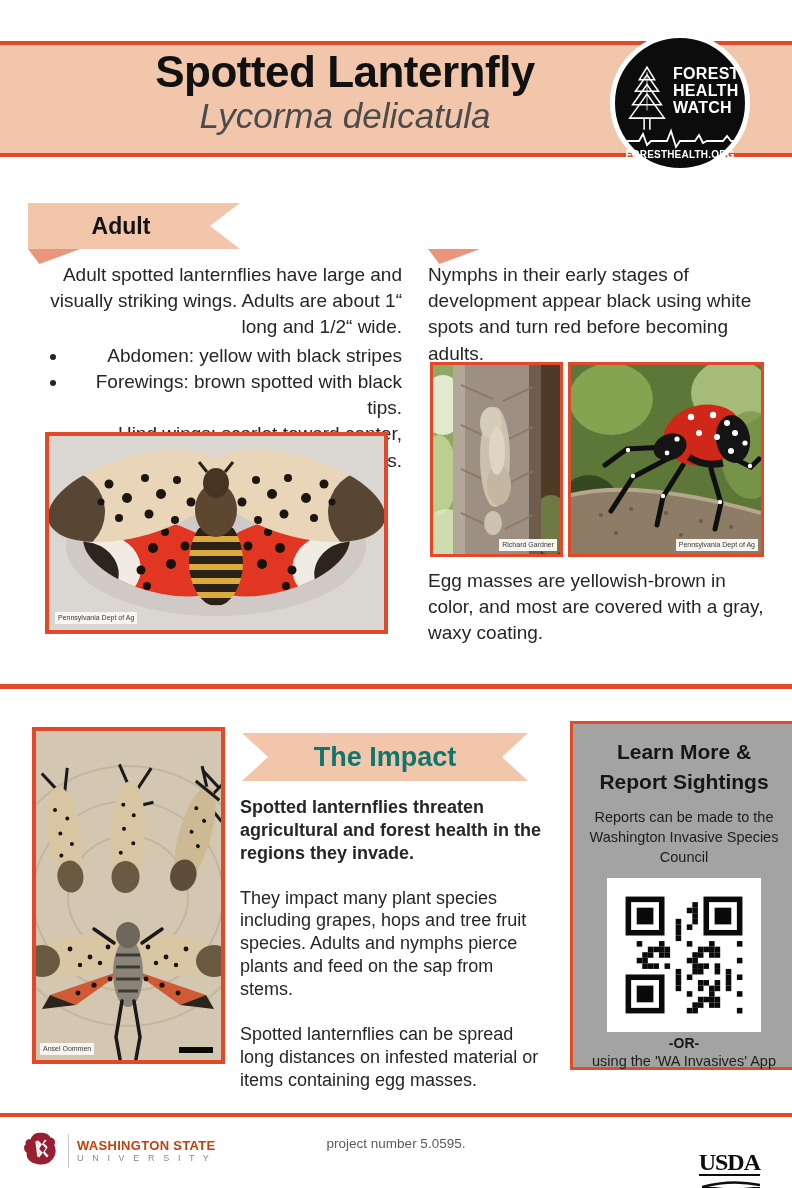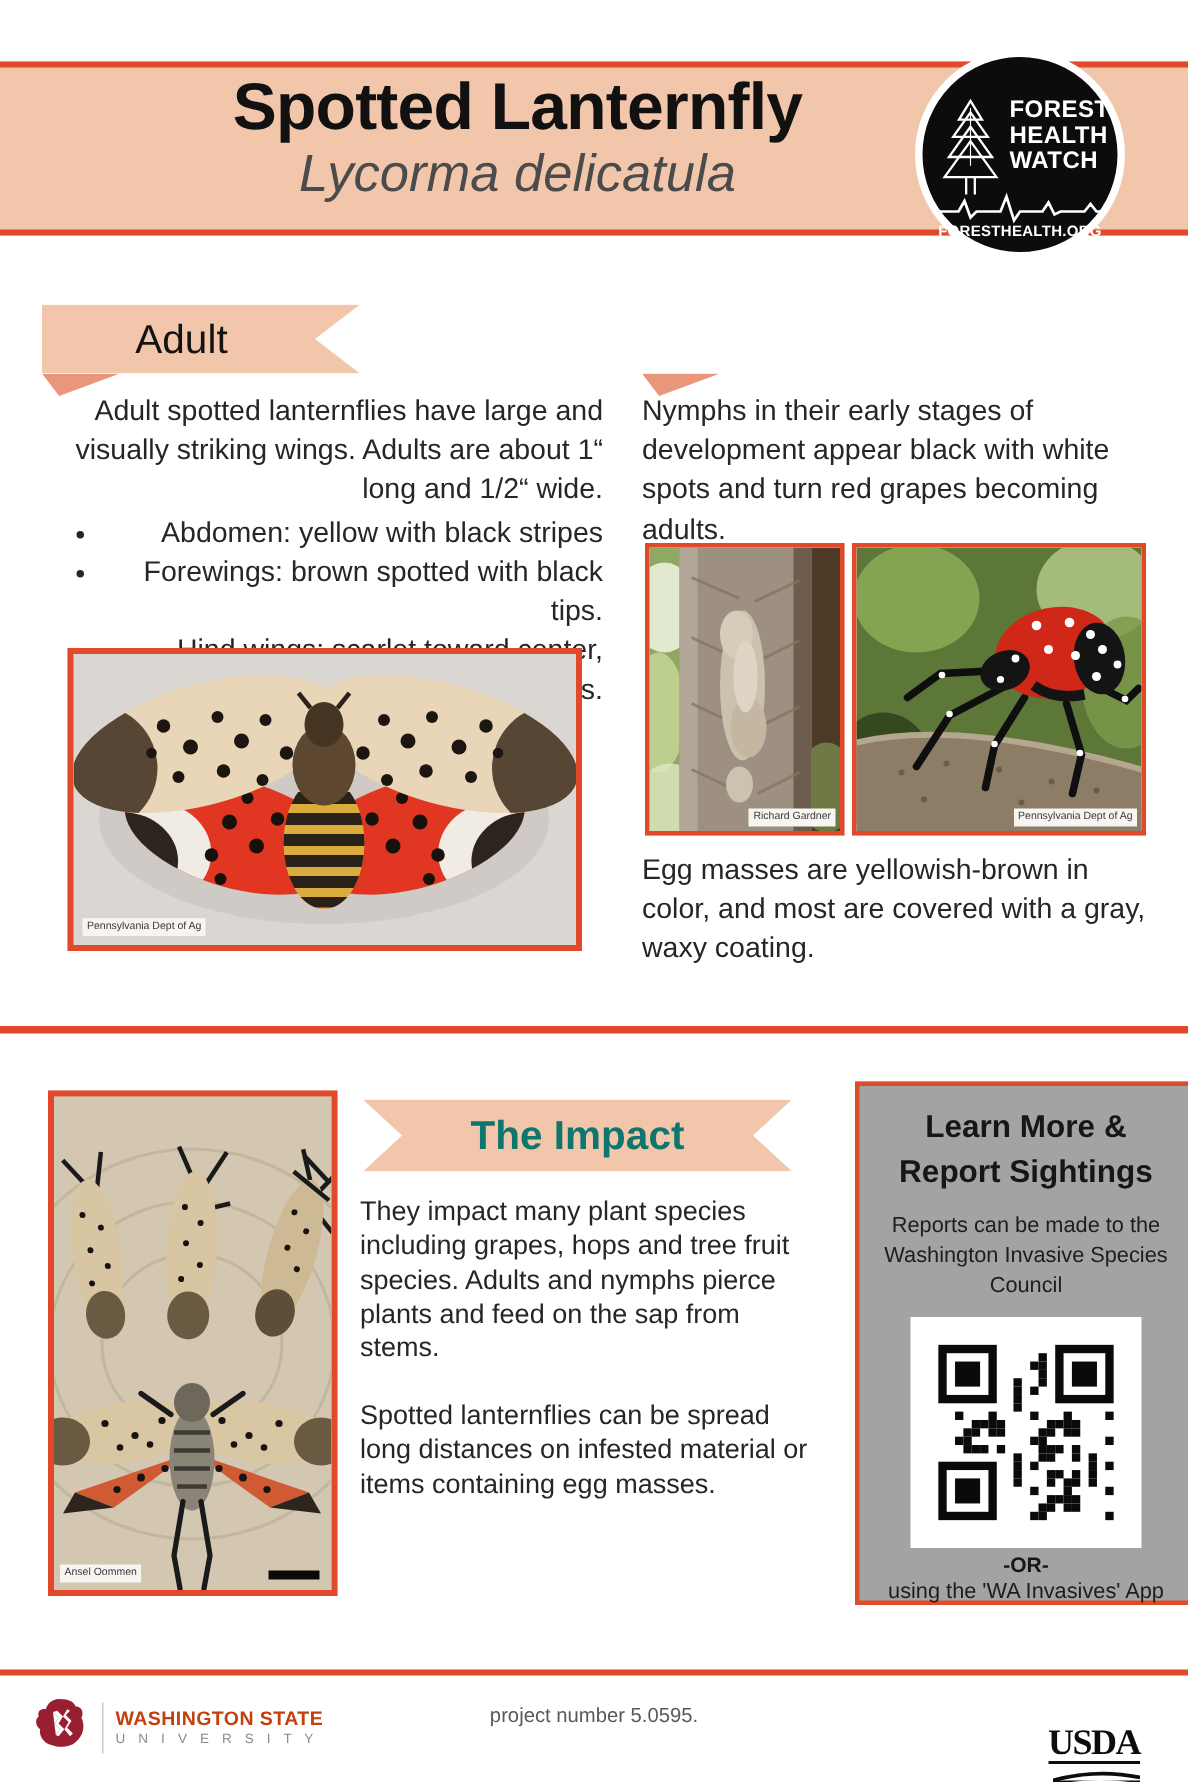--- a/index.html
+++ b/index.html
@@ -14,21 +14,21 @@
   .poster-title{font-size:44px;font-weight:700;line-height:1.1;color:#111111;letter-spacing:-0.5px;}
   .poster-subtitle{font-size:35px;font-style:italic;color:#4b4b4b;line-height:1.15;}
   .fhw-logo{left:610px;top:33px;width:140px;height:140px;background:#0c0c0c;border:5px solid #ffffff;
             border-radius:50%;box-sizing:border-box;}
   .fhw-lines{left:58px;top:27px;width:66px;font-size:16px;font-weight:800;color:#ffffff;line-height:17px;letter-spacing:0.3px;}
   .fhw-url{left:0;top:111px;width:130px;text-align:center;font-size:10px;font-weight:800;color:#ffffff;letter-spacing:0.2px;}
 
   
   .ribbon{height:46px;background:#f2c6ab;display:flex;align-items:center;justify-content:center;
           clip-path:polygon(0 0,100% 0,calc(100% - 30px) 50%,100% 100%,0 100%);}
-  .ribbon-label{font-size:27px;font-weight:400;color:#131313;padding-right:26px;}
+  .ribbon-label{font-size:23px;font-weight:700;color:#131313;padding-right:26px;}
   .ribbon-fold{width:52px;height:15px;background:#e9967d;clip-path:polygon(0 0,100% 0,22% 100%);}
   .banner-impact{height:48px;background:#f2c6ab;display:flex;align-items:center;justify-content:center;
           clip-path:polygon(26px 50%,0 0,100% 0,calc(100% - 26px) 50%,100% 100%,0 100%);}
 
   
   .body-text{font-size:19px;line-height:1.38;}
   .body-text ul{margin:2px 0 0 0;padding-left:30px;}
   .body-text li{margin:0;padding-left:2px;}
   .impact-text{font-size:18px;line-height:1.27;}
   .impact-text p{margin:0 0 22px 0;}
@@ -200,21 +200,21 @@
       </g>
       <ellipse cx="167" cy="74" rx="21" ry="27" fill="#5d4730"></ellipse>
       <ellipse cx="167" cy="47" rx="13" ry="15" fill="#463522"></ellipse>
       <path d="M158,36 L150,26 M176,36 L184,26" stroke="#2a2118" stroke-width="3"></path>
     </svg>
     <span class="credit" style="left:6px;bottom:6px;">Pennsylvania Dept of Ag</span>
   </div>
 
   <div class="abs ribbon-fold" style="left:428px;top:249px;"></div>
 
-  <div class="abs body-text" style="left:428px;top:262px;width:348px;">Nymphs in their early stages of development appear black with white spots and turn red grapes becoming adults.</div>
+  <div class="abs body-text" style="left:428px;top:262px;width:348px;">Nymphs in their early stages of development appear black using white spots and turn red before becoming adults.</div>
 
   <div class="abs photo photo-thin" style="left:430px;top:362px;width:133px;height:195px;">
     <svg width="127" height="189" viewBox="0 0 127 189">
       <rect width="127" height="189" fill="#8fa863"></rect>
       <ellipse cx="10" cy="40" rx="22" ry="30" fill="#f0f4e0" opacity="0.85"></ellipse>
       <ellipse cx="6" cy="110" rx="18" ry="40" fill="#c8d89a" opacity="0.8"></ellipse>
       <ellipse cx="14" cy="170" rx="24" ry="26" fill="#dfe8c0" opacity="0.8"></ellipse>
       <rect x="104" y="0" width="23" height="189" fill="#4f3a28"></rect>
       <ellipse cx="118" cy="160" rx="20" ry="30" fill="#7d9450" opacity="0.7"></ellipse>
       <rect x="20" y="0" width="88" height="189" fill="#9d9083"></rect>
@@ -397,20 +397,21 @@
     </svg>
     <span class="credit" style="left:4px;bottom:5px;">Ansel Oommen</span>
     <span class="scale-bar"></span>
   </div>
 
   <div class="abs banner-impact" style="left:242px;top:733px;width:286px;">
     <span style="font-size:27px;font-weight:700;color:#0f766e;">The Impact</span>
   </div>
 
   <div class="abs impact-text" style="left:240px;top:796px;width:306px;">
+    <p class="impact-lead">Spotted lanternflies threaten agricultural and forest health in the regions they invade.</p>
     <p>They impact many plant species including grapes, hops and tree fruit species. Adults and nymphs pierce plants and feed on the sap from stems.</p>
     <p>Spotted lanternflies can be spread long distances on infested material or items containing egg masses.</p>
   </div>
 
   <div class="abs learn-box">
     <div class="learn-title">
       <div>Learn More &amp;</div>
       <div>Report Sightings</div>
     </div>
     <div class="learn-body">Reports can be made to the Washington Invasive Species Council</div>

